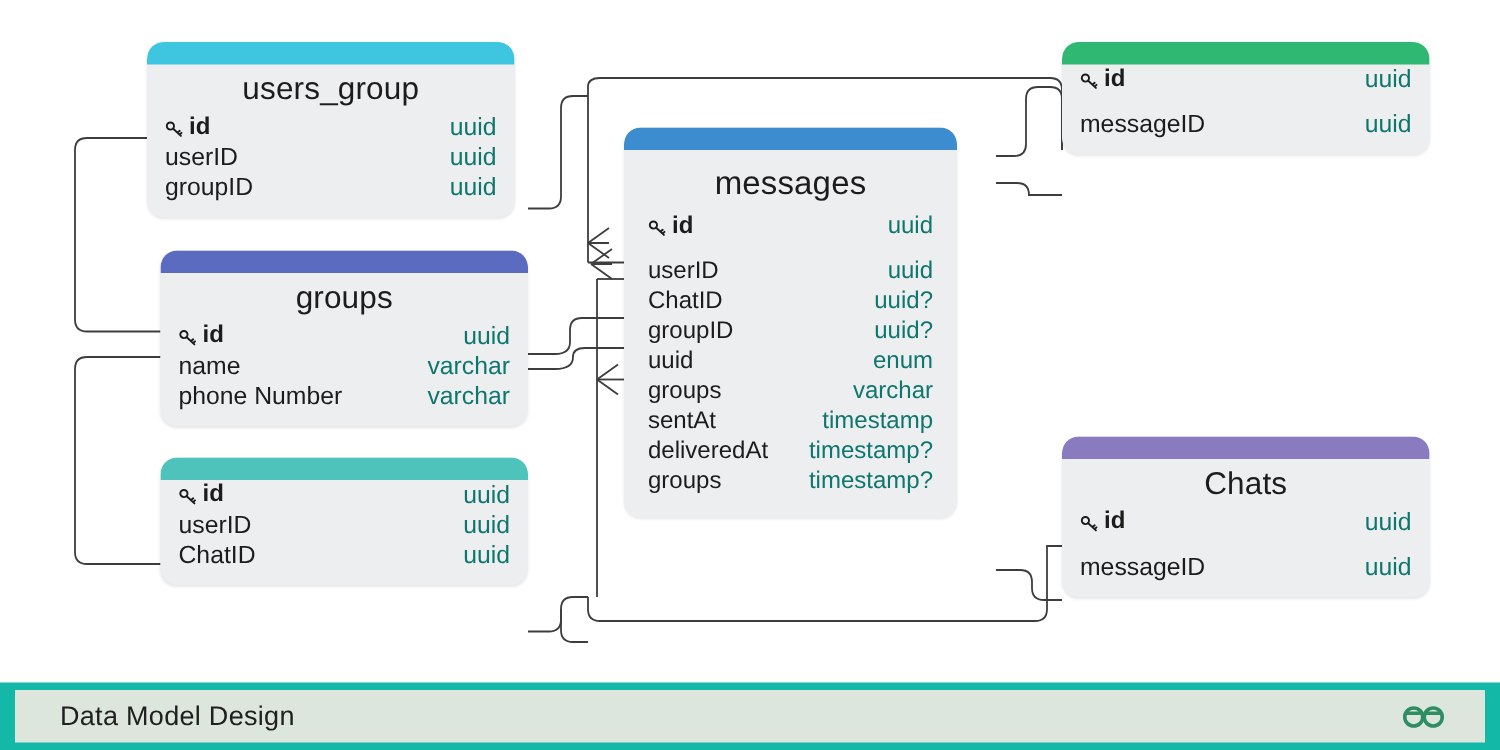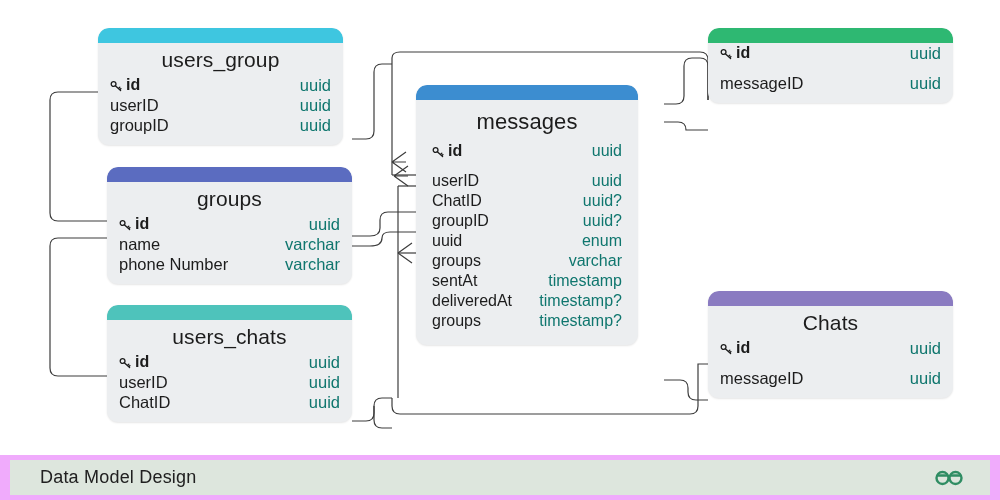--- a/index.html
+++ b/index.html
@@ -101,21 +101,21 @@
   #ent-messages .fields { padding: 0 16px 14px 16px; }
   #ent-messages .field-row { font-size: 16px; line-height: 20px; }
 
   
   #footer {
     position: absolute;
     left: 0;
     top: 455px;
     width: 1000px;
     height: 45px;
-    background: #f0abfc;
+    background: #14b8a6;
   }
   #footer-bar {
     position: absolute;
     left: 10px;
     top: 5px;
     width: 980px;
     height: 35px;
     background: #dde6dd;
     display: flex;
     align-items: center;
@@ -227,21 +227,20 @@
         <span class="fname">
           <span>phone Number</span>
         </span>
         <span class="ftype">varchar</span>
       </div>
     </div>
   </div>
 
   <div class="entity" id="ent-users_chats">
     <div class="entity-header" style="background:#4ec3bb"></div>
-    <div class="entity-title">users_chats</div>
     <div class="fields">
       <div class="field-row pk">
         <span class="fname">
           <span class="key-icon">
             <svg width="13" height="13" viewBox="0 0 13 13">
                 <circle cx="3.6" cy="4" r="2.4" fill="none" stroke="#1c1c1c" stroke-width="1.3"></circle>
                 <path d="M5.3,5.7 L10.6,10.6 M8.4,8.4 L9.8,7.2 M9.8,9.7 L11,8.6" stroke="#1c1c1c" stroke-width="1.3" fill="none" stroke-linecap="round"></path>
               </svg>
           </span>
           <span>id</span>

